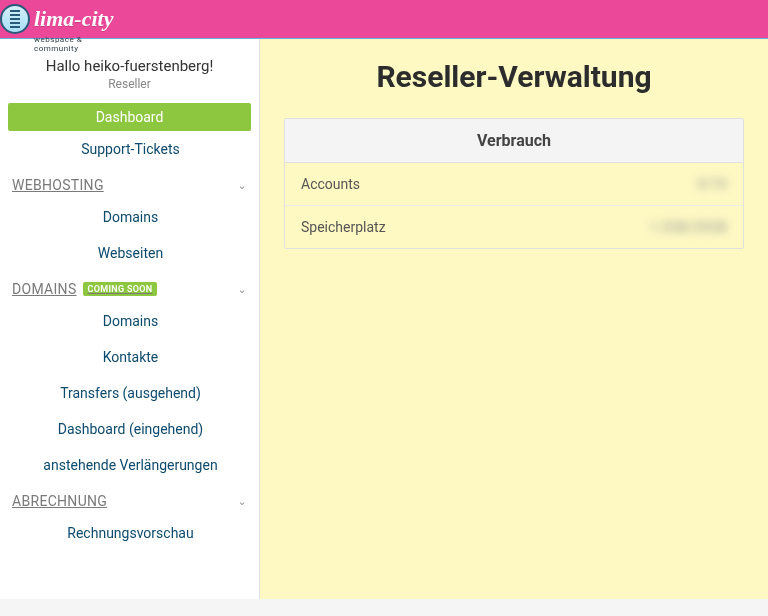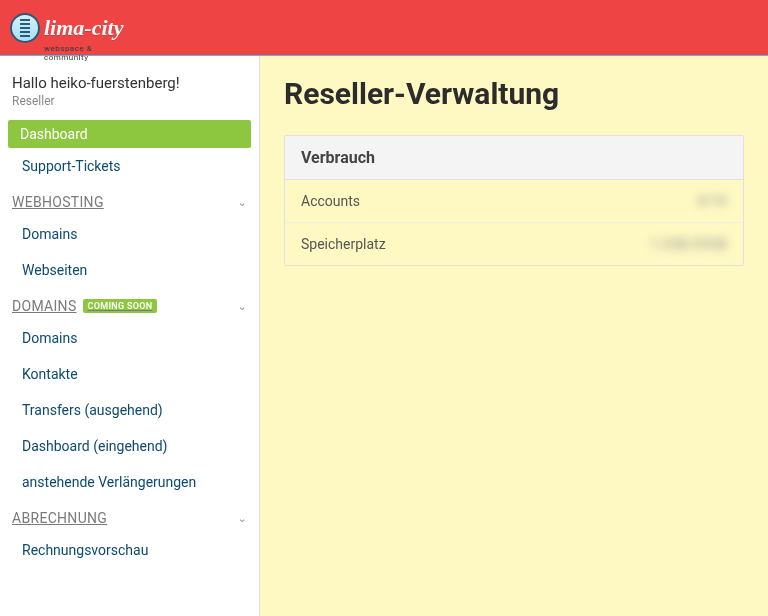--- a/index.html
+++ b/index.html
@@ -4,25 +4,25 @@
   <style>
     * { margin: 0; padding: 0; box-sizing: border-box; }
     body {
       font-family: -apple-system, BlinkMacSystemFont, "Segoe UI", Roboto, "Helvetica Neue", Arial, sans-serif;
       background: #f5f5f5;
       width: 768px;
       height: 616px;
       overflow: hidden;
     }
     .topbar {
-      background: #ef4444;
-      height: 56px;
-      display: flex;
-      align-items: center;
-      padding-left: 10px;
+      background: #ec4899;
+      height: 39px;
+      display: flex;
+      align-items: center;
+      padding-left: 0;
       border-bottom: 1px solid #5fb5dc;
     }
     .logo-wrap {
       display: flex;
       align-items: center;
       gap: 4px;
     }
     .logo-icon {
       width: 30px;
       height: 30px;
@@ -60,20 +60,21 @@
       letter-spacing: 0.5px;
       margin-top: -1px;
       padding-left: 34px;
       position: absolute;
       top: 32px;
     }
     .logo-col { position: relative; }
     .layout {
       display: flex;
       height: calc(100% - 56px);
+      text-align: center;
     }
     .sidebar {
       width: 260px;
       background: #fff;
       border-right: 1px solid #e0e0e0;
       overflow-y: auto;
       padding-top: 10px;
     }
     .greeting {
       padding: 8px 12px 2px 12px;

